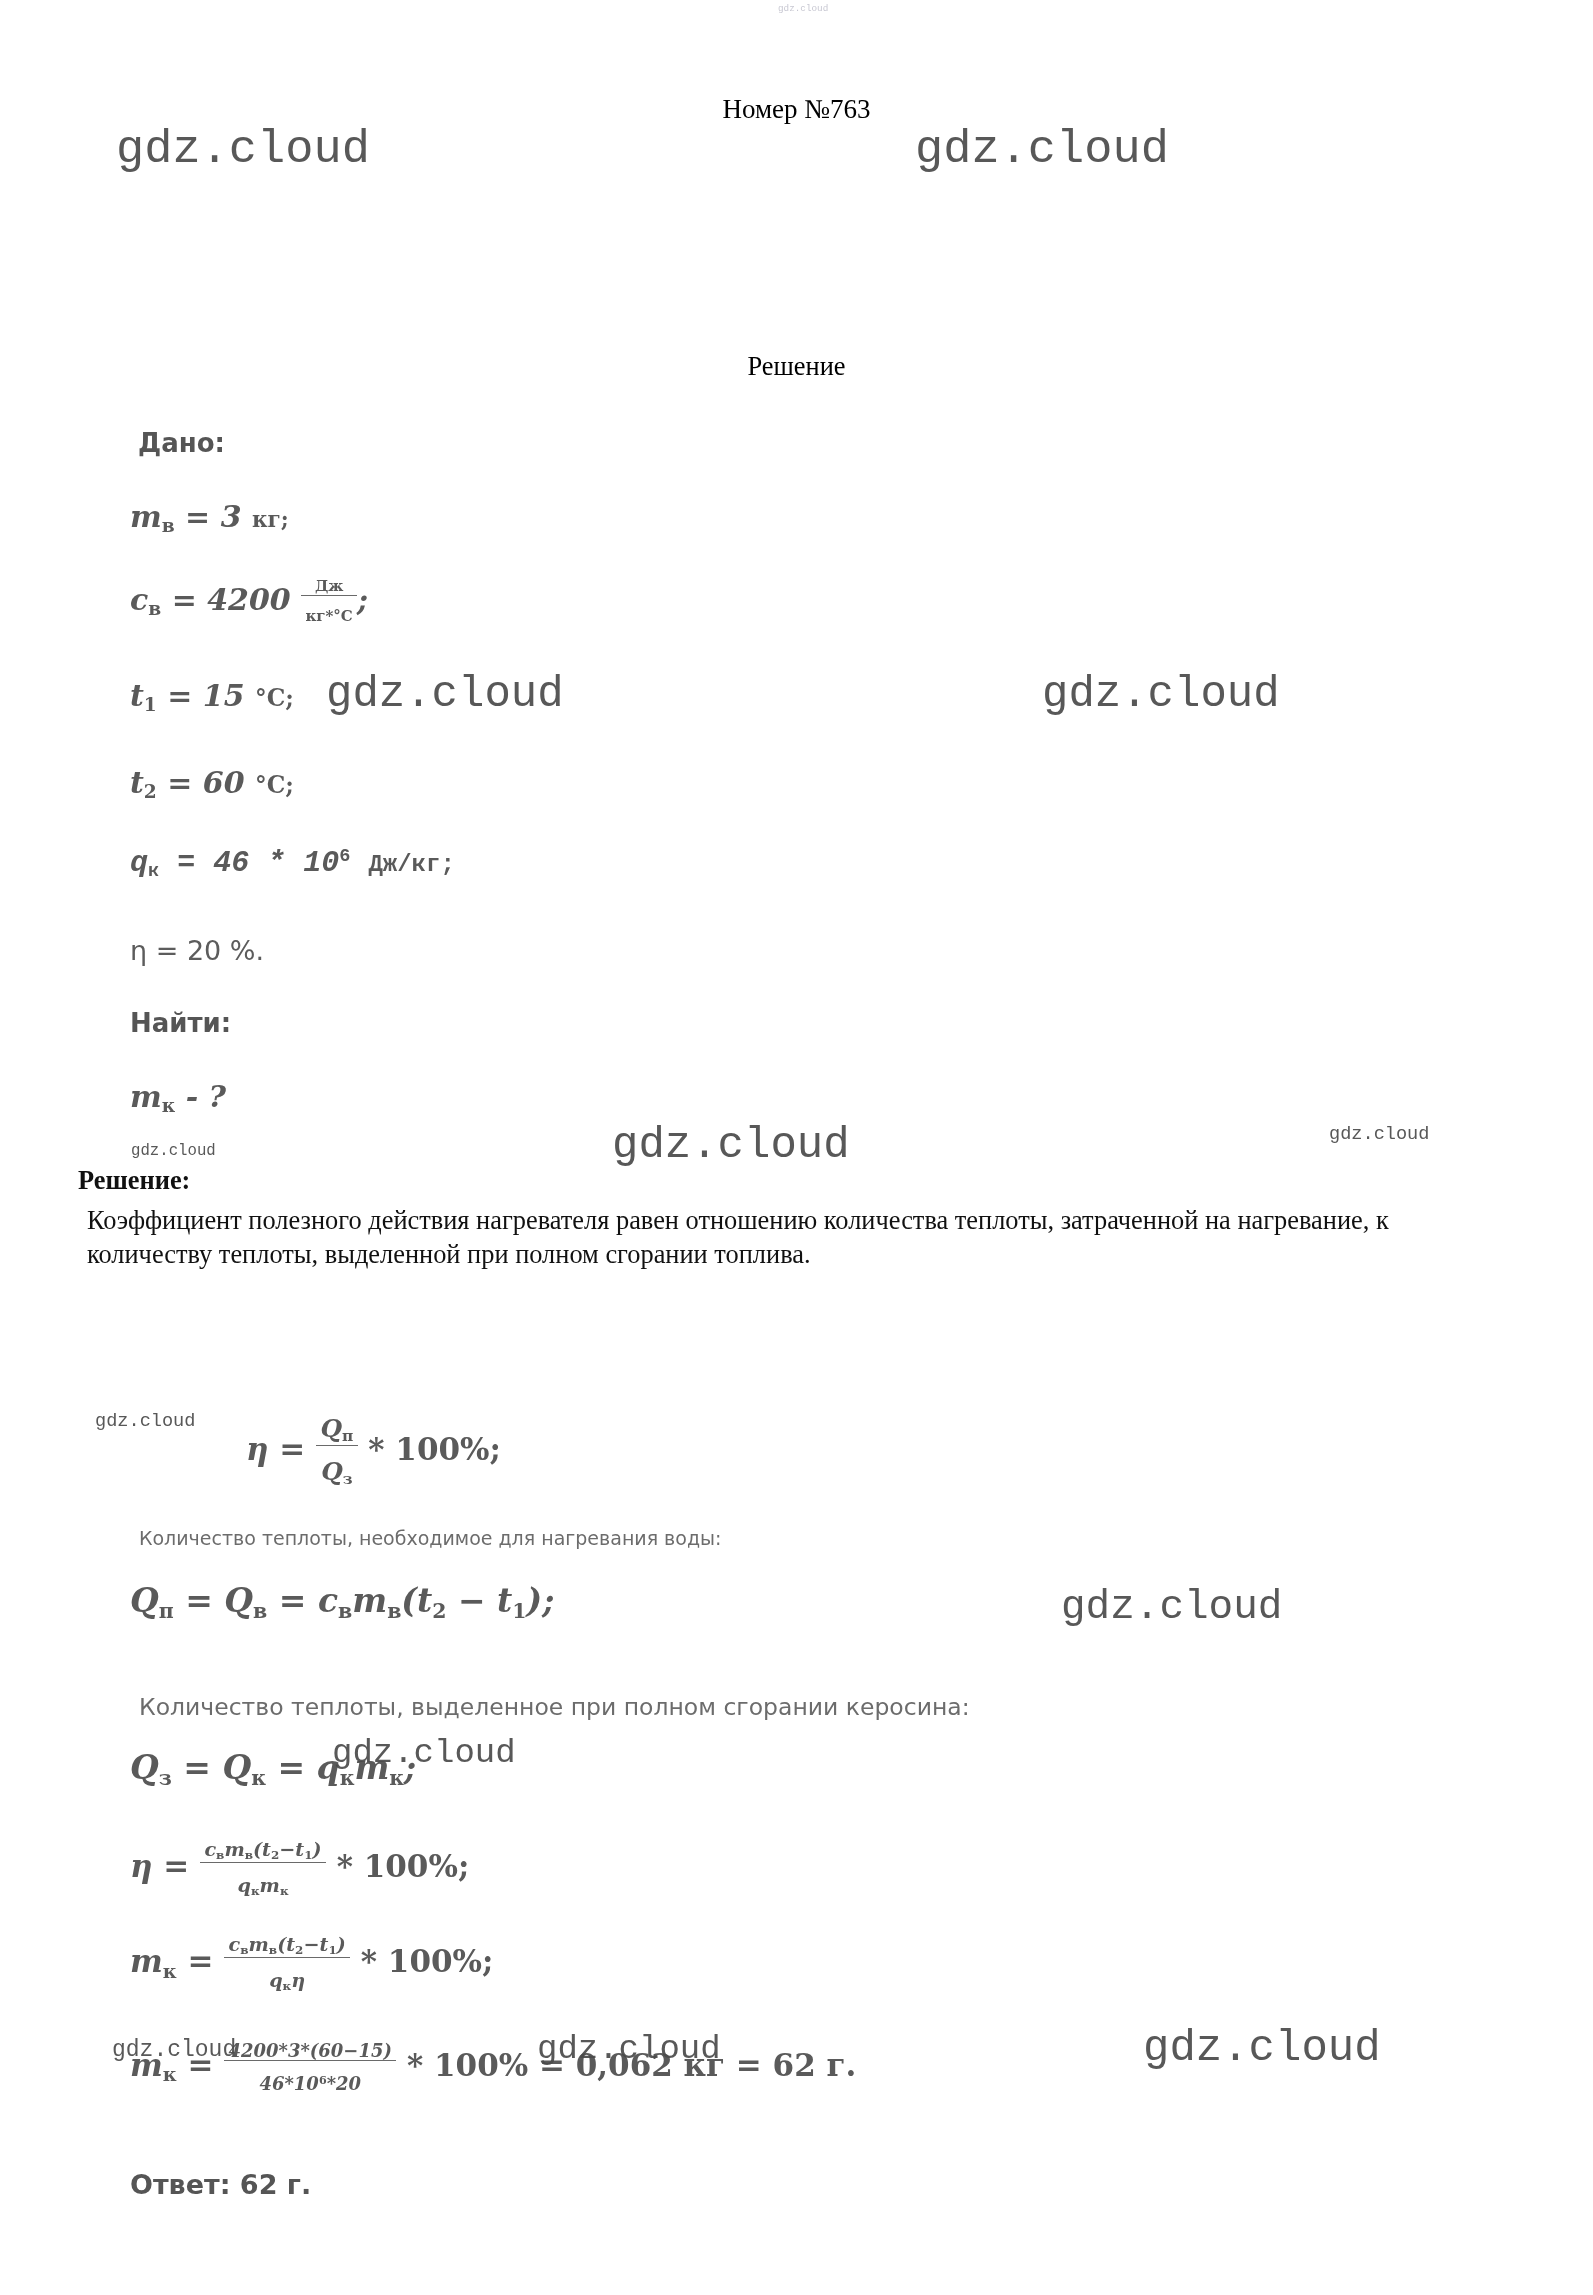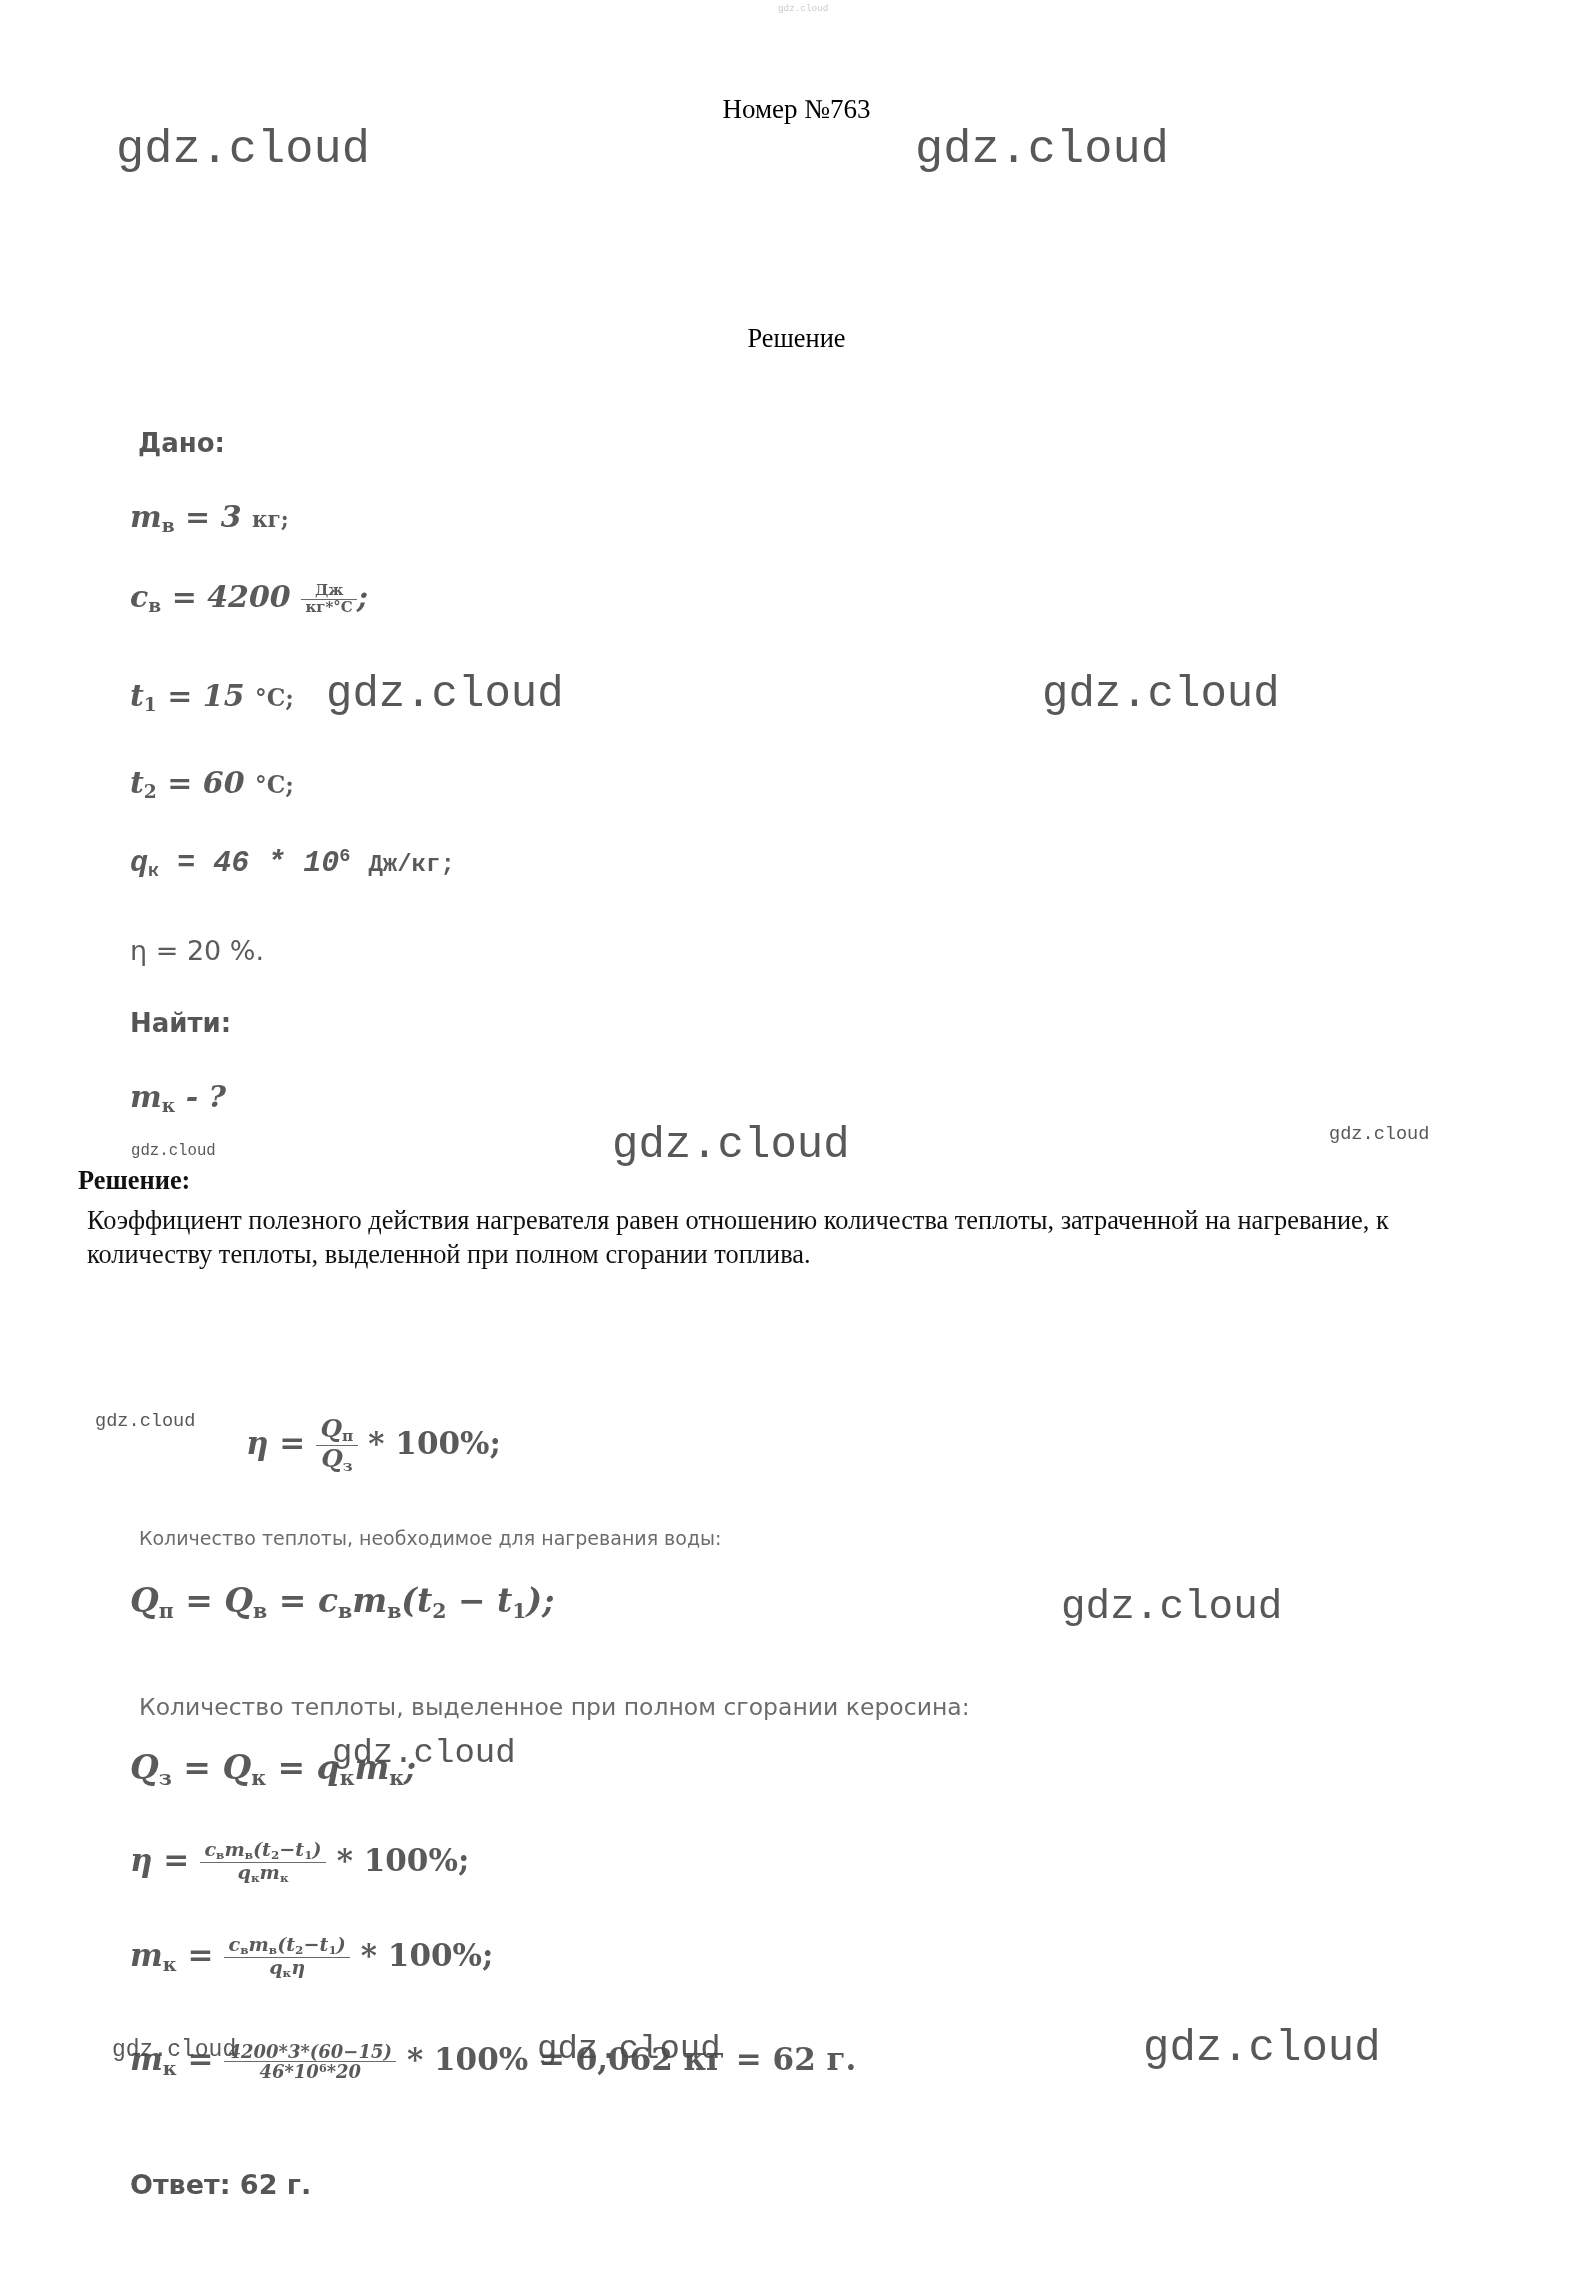--- a/index.html
+++ b/index.html
@@ -52,20 +52,21 @@
     line-height: 1.30;
     font-family: "Liberation Serif", serif;
     color: #111;
   }
   .centerword {
     position: absolute;
     width: 100%;
     text-align: center;
     font-size: 26.4px;
     font-family: "Liberation Serif", serif;
+    margin-top: 28px;
   }
   .bold {
     font-weight: bold;
   }
 
   
   .fblock {
     position: absolute;
     font-family: "DejaVu Serif", serif;
     color: #5c5c5c;
@@ -102,20 +103,21 @@
     line-height: 1.06;
   }
   .frac .num {
     display: block;
     padding: 0 4.3px;
     border-bottom: 1.4px solid #6a6a6a;
   }
   .frac .den {
     display: block;
     padding: 0 4.3px;
+    margin-top: 13px;
   }
   .sentence {
     font-family: "DejaVu Sans", sans-serif;
     color: #6c6c6c;
     font-weight: 400;
     white-space: nowrap;
   }
 </style>
 </head>
 <body>

